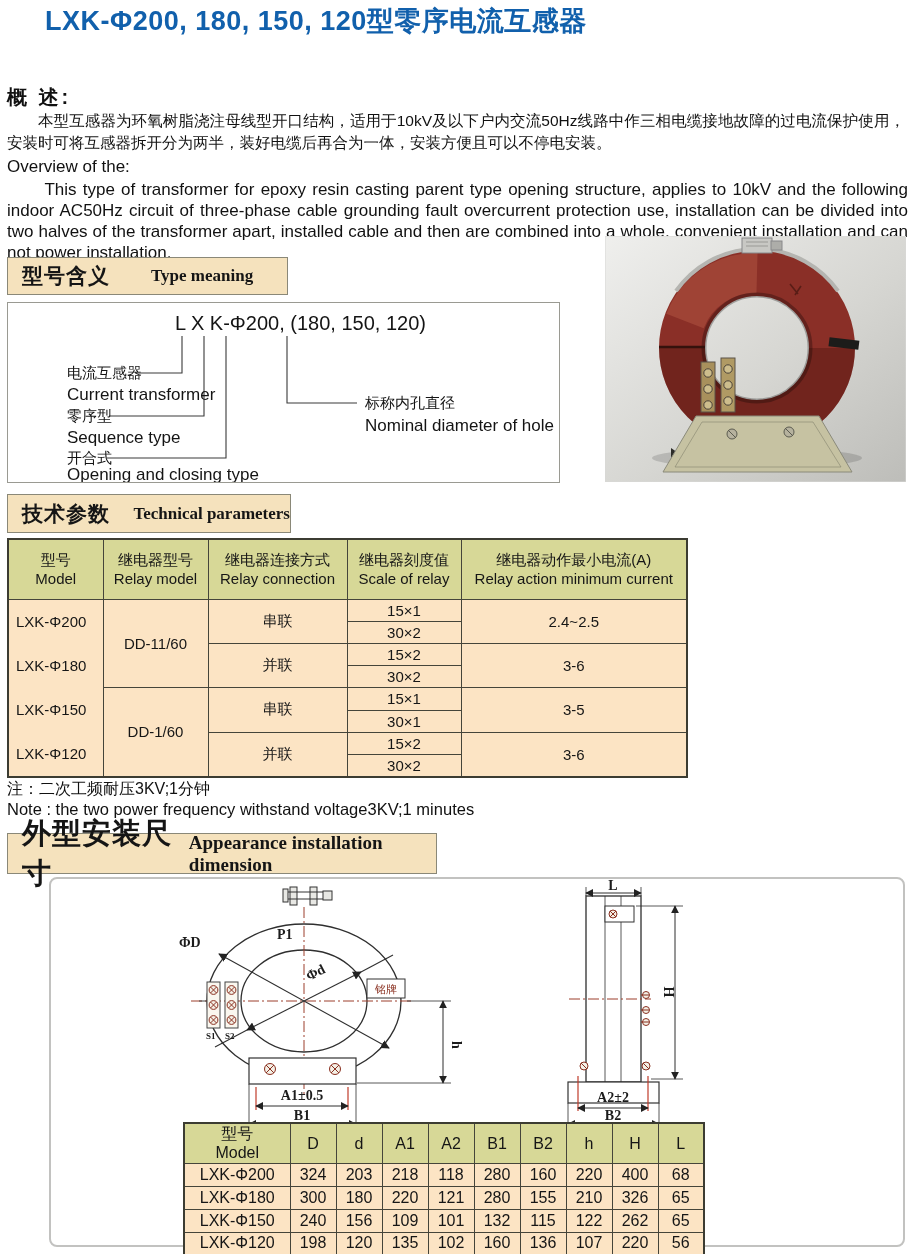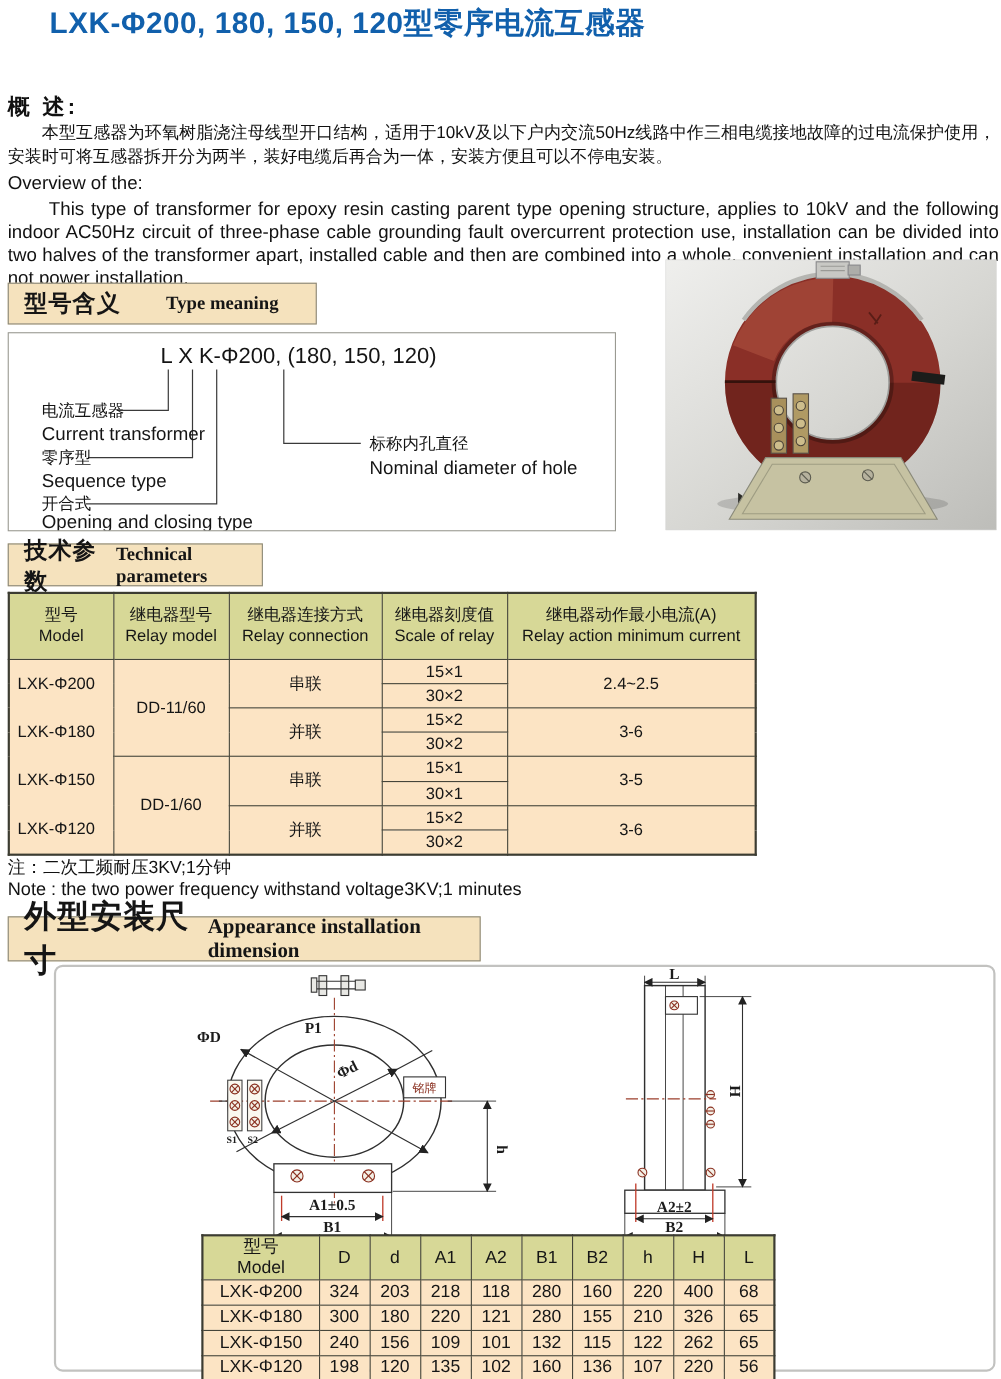--- a/index.html
+++ b/index.html
@@ -15,27 +15,27 @@
   .ov-head { position:absolute; left:7px; top:84px; font-size:20px; font-weight:bold; color:#111; letter-spacing:3px; }
   .cn-para { position:absolute; left:7px; top:110px; width:898px; font-size:15.5px; line-height:21.5px; color:#111; text-indent:2em; text-align:justify; }
   .ov-sub  { position:absolute; left:7px; top:157px; font-size:17px; color:#111; }
   .en-para { position:absolute; left:7px; top:179px; width:901px; font-size:17px; line-height:21px; color:#111; text-indent:2.2em; text-align:justify; }
 
   
   .sec-box { position:absolute; background:#f5e2bd; border:1px solid #8a8878; display:flex; align-items:center; padding-left:14px; }
   .sec-cn { font-size:21px; font-weight:bold; color:#151515; letter-spacing:1px; }
   .sec-en { font-family:"Liberation Serif", serif; font-size:17px; font-weight:bold; color:#151515; margin-left:9px; }
   #sec-type    { left:7px;  top:257px; width:281px; height:38px;gap:32px; }
-  #sec-tech    { left:7px;  top:494px; width:232px; height:39px; }
+  #sec-tech    { left:7px;  top:494px; width:284px; height:39px;justify-content:space-between; }
   #sec-dim     { left:7px;  top:833px; width:430px; height:41px; }
   #sec-dim .sec-cn { font-size:29px; }
   #sec-dim .sec-en { font-size:19px; }
 
   
-  .tm-box { position:absolute; left:7px; top:302px; width:553px; height:181px; border:1px solid #9a9a92; background:#fff; }
+  .tm-box { position:absolute; left:7px; top:302px; width:553px; height:181px; border:1px solid #9a9a92; background:#fff;padding-left:29px; }
 
   
   .photo { position:absolute; left:605px; top:236px; width:301px; height:246px; }
 
   
   .tech-table { position:absolute; left:7px; top:538px; width:679px; border-collapse:collapse; table-layout:fixed; border:2px solid #3c3c32; }
   .tech-table td { border:1px solid #45453a; background:#fce4c4; text-align:center; vertical-align:middle; font-size:15px; color:#161616; height:22px; padding:0 2px; }
   .tech-table tr.hd td { background:#d7d897; height:60px; line-height:19px; }
   .tech-table td.modelcell { text-align:left; padding:0; }
   .tech-table td.modelcell .mwrap { display:flex; flex-direction:column; justify-content:space-around; height:176px; padding-left:7px; }

